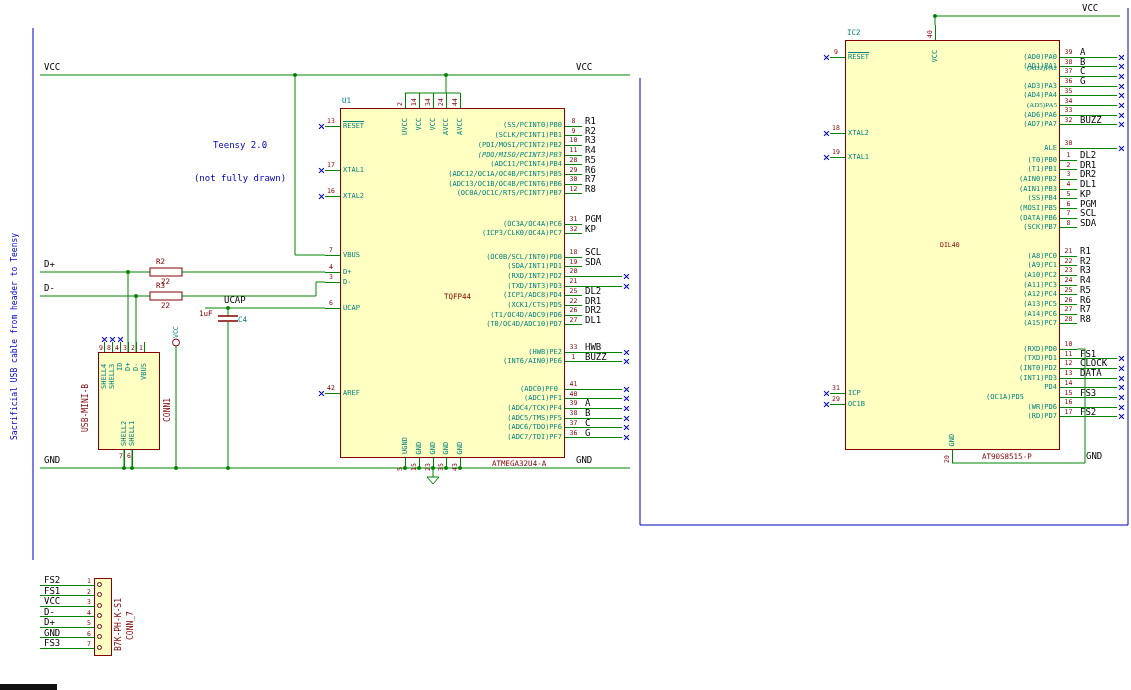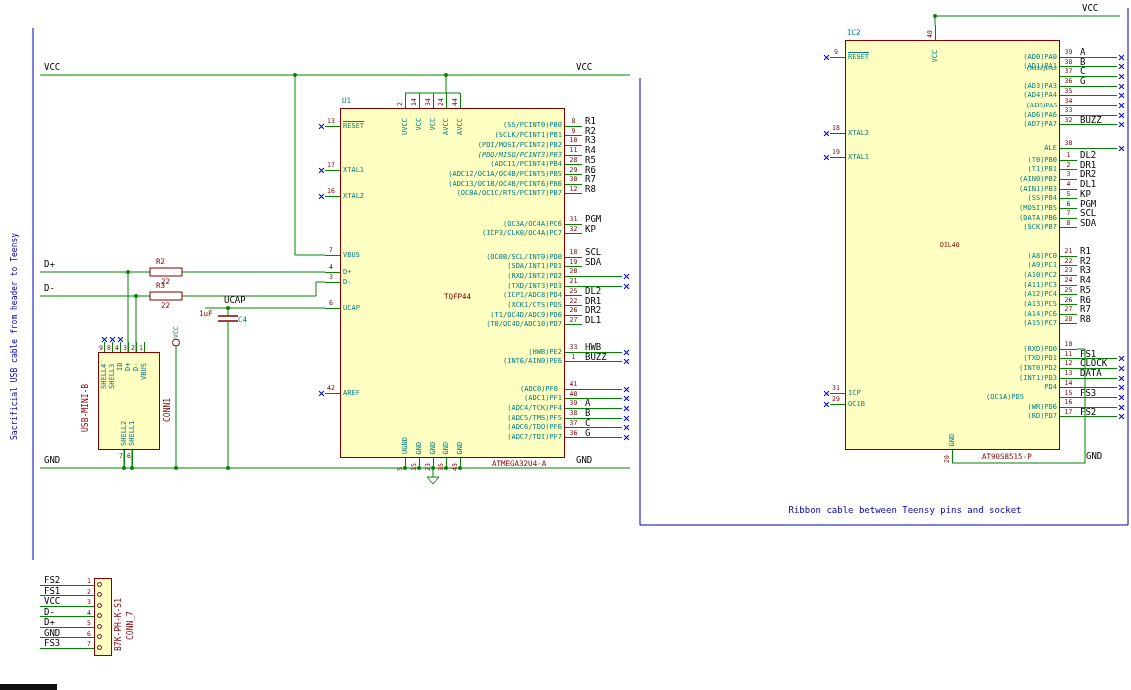--- a/index.html
+++ b/index.html
@@ -36,22 +36,25 @@
     <path fill="none" stroke="#008400" stroke-width="1" d="M427 477 H439 L433 484 Z"></path>
     <path fill="none" stroke="#0000C0" stroke-width="1" d="M640 78 V525 H1128 V8 M33 28 V560"></path>
     <rect x="150" y="268" width="32" height="8" stroke="#840000" fill="#ffffff"></rect>
     <rect x="150" y="292" width="32" height="8" stroke="#840000" fill="#ffffff"></rect>
     <path fill="none" stroke="#840000" stroke-width="1.5" d="M218 316 H238 M218 321 H238"></path>
     <circle cx="176" cy="342.5" r="3.5" stroke="#840000" fill="none"></circle>
   </svg>
 
   <div class="note v" style="left:10px;top:200px;height:240px;font-size:8px">Sacrificial USB cable from header to Teensy</div>
 
-
-  <div class="note" style="left:755px;top:505px;width:300px;text-align:center">Ribbon cable between Teensy pins and socket</div>
+  <div class="note" style="left:185px;top:118px;width:110px;text-align:center">
+    <div>Teensy 2.0</div>
+    <div>(not fully drawn)</div>
+  </div>
+
 
   <div class="nl" style="left:44px;top:62px">VCC</div>
   <div class="nl" style="left:576px;top:62px">VCC</div>
   <div class="nl" style="left:44px;top:455px">GND</div>
   <div class="nl" style="left:576px;top:455px">GND</div>
   <div class="nl" style="left:44px;top:259px">D+</div>
   <div class="nl" style="left:44px;top:283px">D-</div>
   <div class="nl" style="left:224px;top:295px">UCAP</div>
   <div class="nl" style="left:1082px;top:3px">VCC</div>
   <div class="nl" style="left:1086px;top:451px">GND</div>

